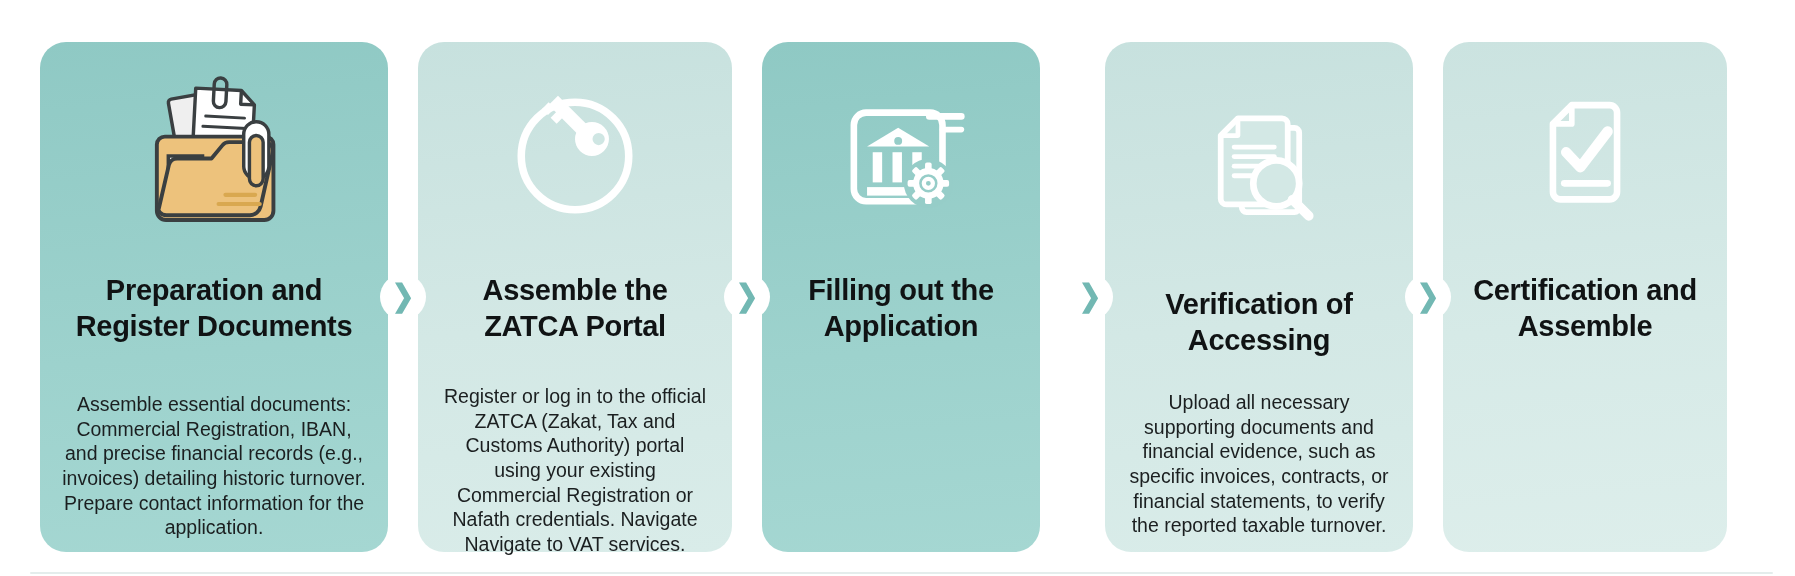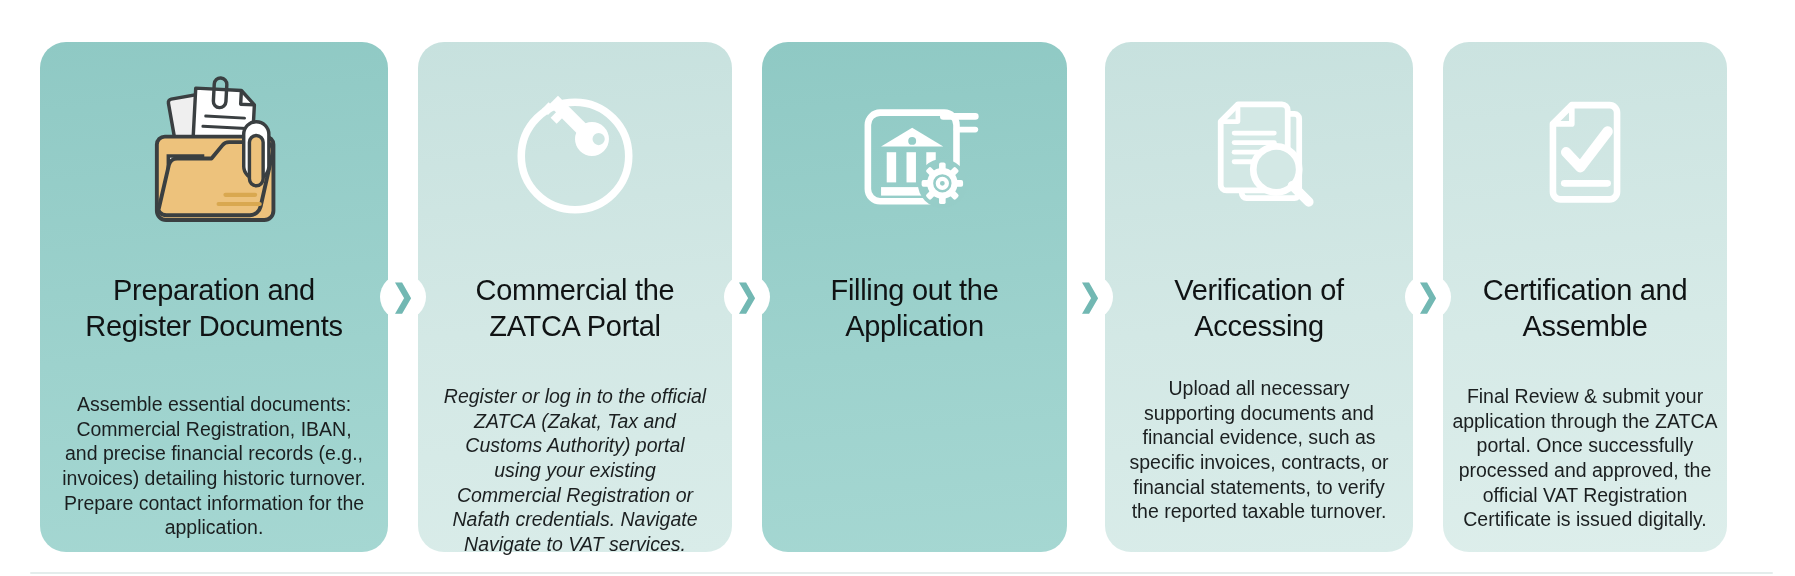--- a/index.html
+++ b/index.html
@@ -10,37 +10,37 @@
   .stage{position:absolute;inset:0;}
   .card{
     position:absolute;top:42px;height:510px;border-radius:26px;
     display:flex;flex-direction:column;align-items:center;
   }
   .tone-dark{background:linear-gradient(175deg,#8fc9c4 0%,#9dd2cd 60%,#a5d7d2 100%);}
   .tone-light{background:linear-gradient(175deg,#c7e1de 0%,#d3e8e5 55%,#d9ece9 100%);}
   .tone-lighter{background:linear-gradient(175deg,#cbe3e0 0%,#d6eae7 55%,#ddeeeb 100%);}
   .card-1{left:40px;width:348px;}
   .card-2{left:418px;width:314px;}
-  .card-3{left:762px;width:305px;}
-  .card-4{left:1105px;width:308px;}
+  .card-3{left:762px;width:278px;}
+  .card-4{left:1105px;width:308px;justify-content:center;}
   .card-5{left:1443px;width:284px;}
   .icon-wrap{
     height:206px;padding-top:22px;box-sizing:border-box;
     display:flex;align-items:center;justify-content:center;flex:0 0 auto;
   }
   .card-title{
-    font-size:29px;line-height:36px;font-weight:normal;
+    font-size:29px;line-height:36px;font-weight:bold;
     letter-spacing:-0.3px;color:#101314;text-align:center;
   }
   .card-body{
     margin:16px auto 0;font-size:19.5px;line-height:24.6px;font-weight:500;
     color:#1b1f20;text-align:center;
   }
   .card-1 .card-body{max-width:304px;margin-top:24px;}
-  .card-2 .card-body{max-width:266px;font-style:italic;}
+  .card-2 .card-body{max-width:266px;}
   .card-3 .card-body{max-width:268px;}
   .card-4 .card-body{max-width:268px;margin-top:8px;}
   .card-5 .card-body{max-width:266px;}
   .sep{
     position:absolute;top:274px;width:46px;height:46px;border-radius:50%;
     background:#ffffff;display:flex;align-items:center;justify-content:center;
   }
   .sep-1{left:380px;}
   .sep-2{left:724px;}
   .sep-3{left:1067px;}
@@ -97,21 +97,21 @@
         <g transform="translate(88,52) rotate(135)">
           <circle cx="0" cy="0" r="18" fill="#ffffff"></circle>
           <circle cx="-5" cy="-5" r="6.5" fill="#cfe6e3"></circle>
           <rect x="-7" y="12" width="14" height="46" fill="#ffffff"></rect>
           <rect x="5" y="38" width="10" height="9" fill="#ffffff"></rect>
           <rect x="5" y="51" width="10" height="9" fill="#ffffff"></rect>
         </g>
       </svg>
     </div>
     <h2 class="card-title">
-      <span>Commercial the</span><br>
+      <span>Assemble the</span><br>
       <span>ZATCA Portal</span>
     </h2>
     <p class="card-body">Register or log in to the official ZATCA (Zakat, Tax and Customs Authority) portal using your existing Commercial Registration or Nafath credentials. Navigate Navigate to VAT services.</p>
   </article>
 
   <article class="card card-3 tone-dark">
     <div class="icon-wrap">
       <svg width="132" height="132" viewBox="0 0 140 140">
         <rect x="20" y="24" width="94" height="94" rx="13" fill="none" stroke="#ffffff" stroke-width="7"></rect>
         <line x1="100" y1="28" x2="134" y2="28" stroke="#ffffff" stroke-width="7" stroke-linecap="round"></line>
@@ -172,21 +172,20 @@
         <path d="M56 16 H96 a8 8 0 0 1 8 8 V108 a8 8 0 0 1 -8 8 H44 a8 8 0 0 1 -8 -8 V36 z" fill="none" stroke="#ffffff" stroke-width="7" stroke-linejoin="round"></path>
         <path d="M56 16 V36 H36" fill="none" stroke="#ffffff" stroke-width="6" stroke-linejoin="round"></path>
         <path d="M50 66 L65 82 L94 44" fill="none" stroke="#ffffff" stroke-width="11" stroke-linecap="round" stroke-linejoin="round"></path>
         <line x1="48" y1="99" x2="94" y2="99" stroke="#ffffff" stroke-width="7" stroke-linecap="round"></line>
       </svg>
     </div>
     <h2 class="card-title">
       <span>Certification and</span><br>
       <span>Assemble</span>
     </h2>
-    <p class="card-body">Final Review &amp; submit your application through the ZATCA portal. Once successfully processed and approved, the official VAT Registration Certificate is issued digitally.</p>
   </article>
 
   <div class="sep sep-1">
     <span class="glyph">❯</span>
   </div>
   <div class="sep sep-2">
     <span class="glyph">❯</span>
   </div>
   <div class="sep sep-3">
     <span class="glyph">❯</span>

